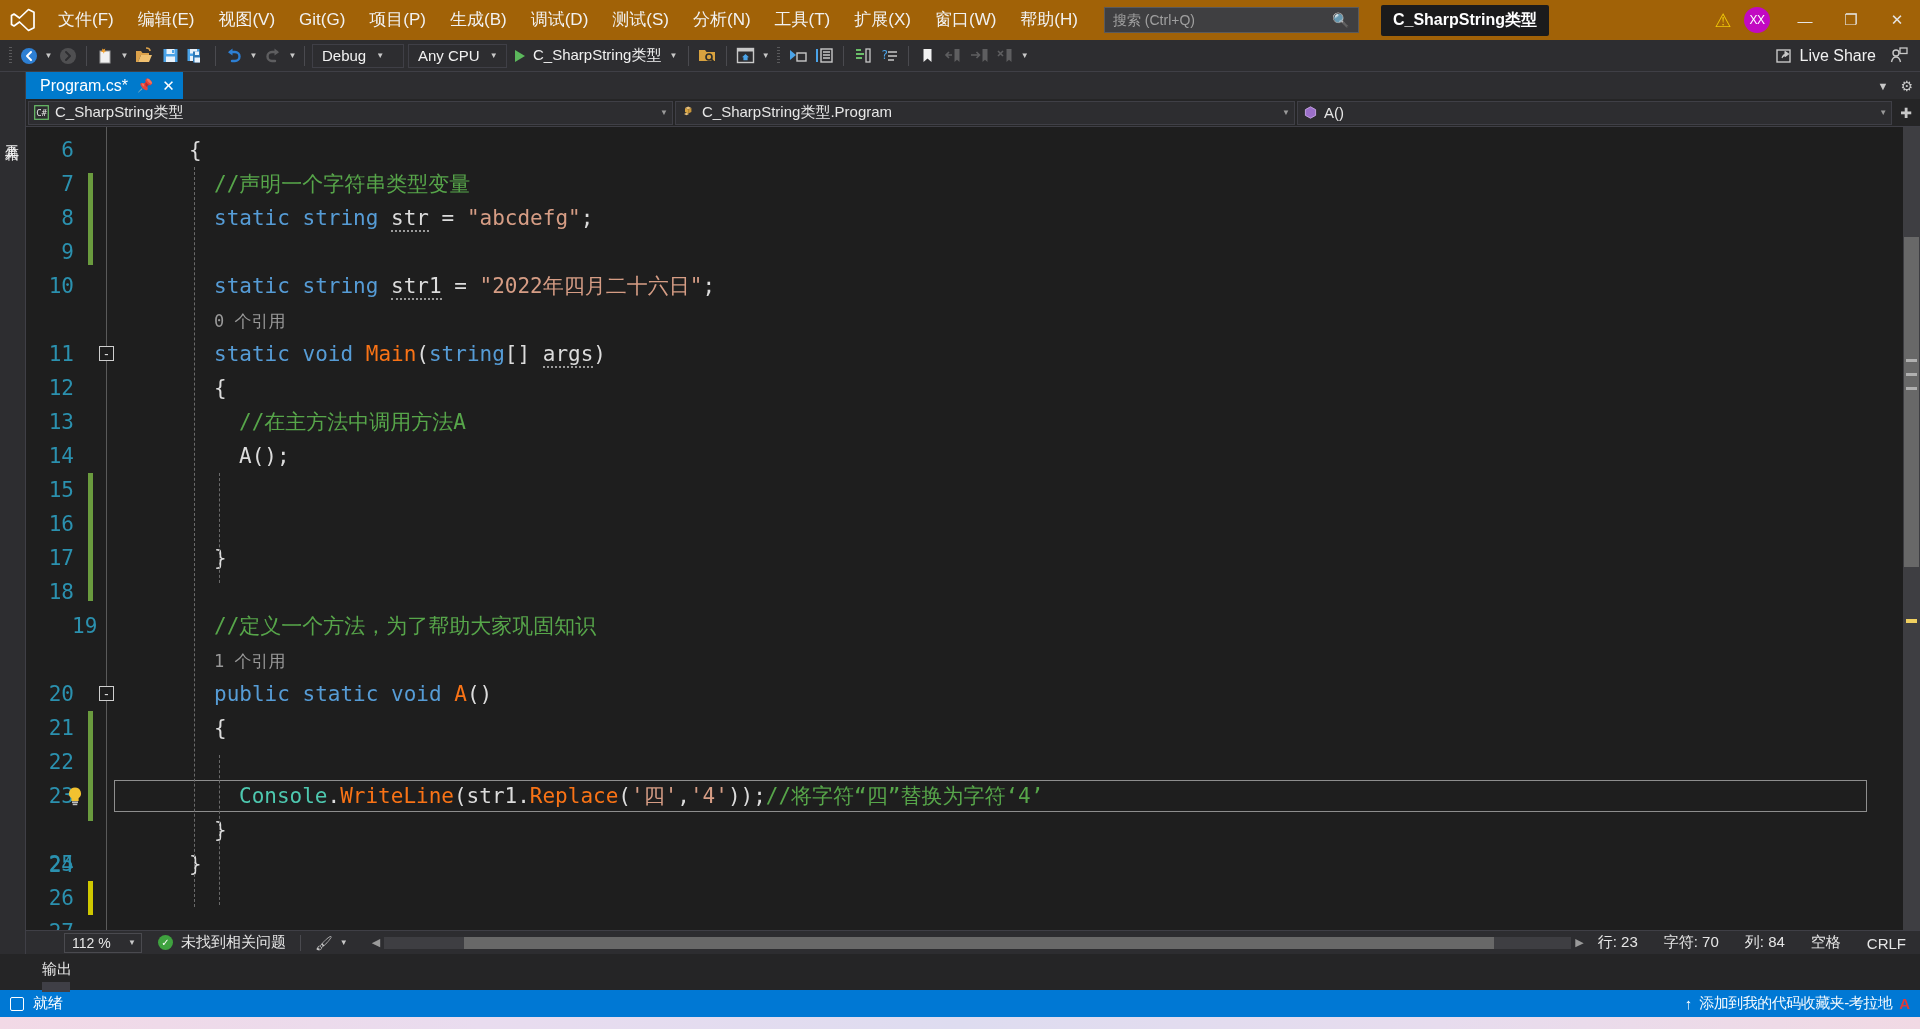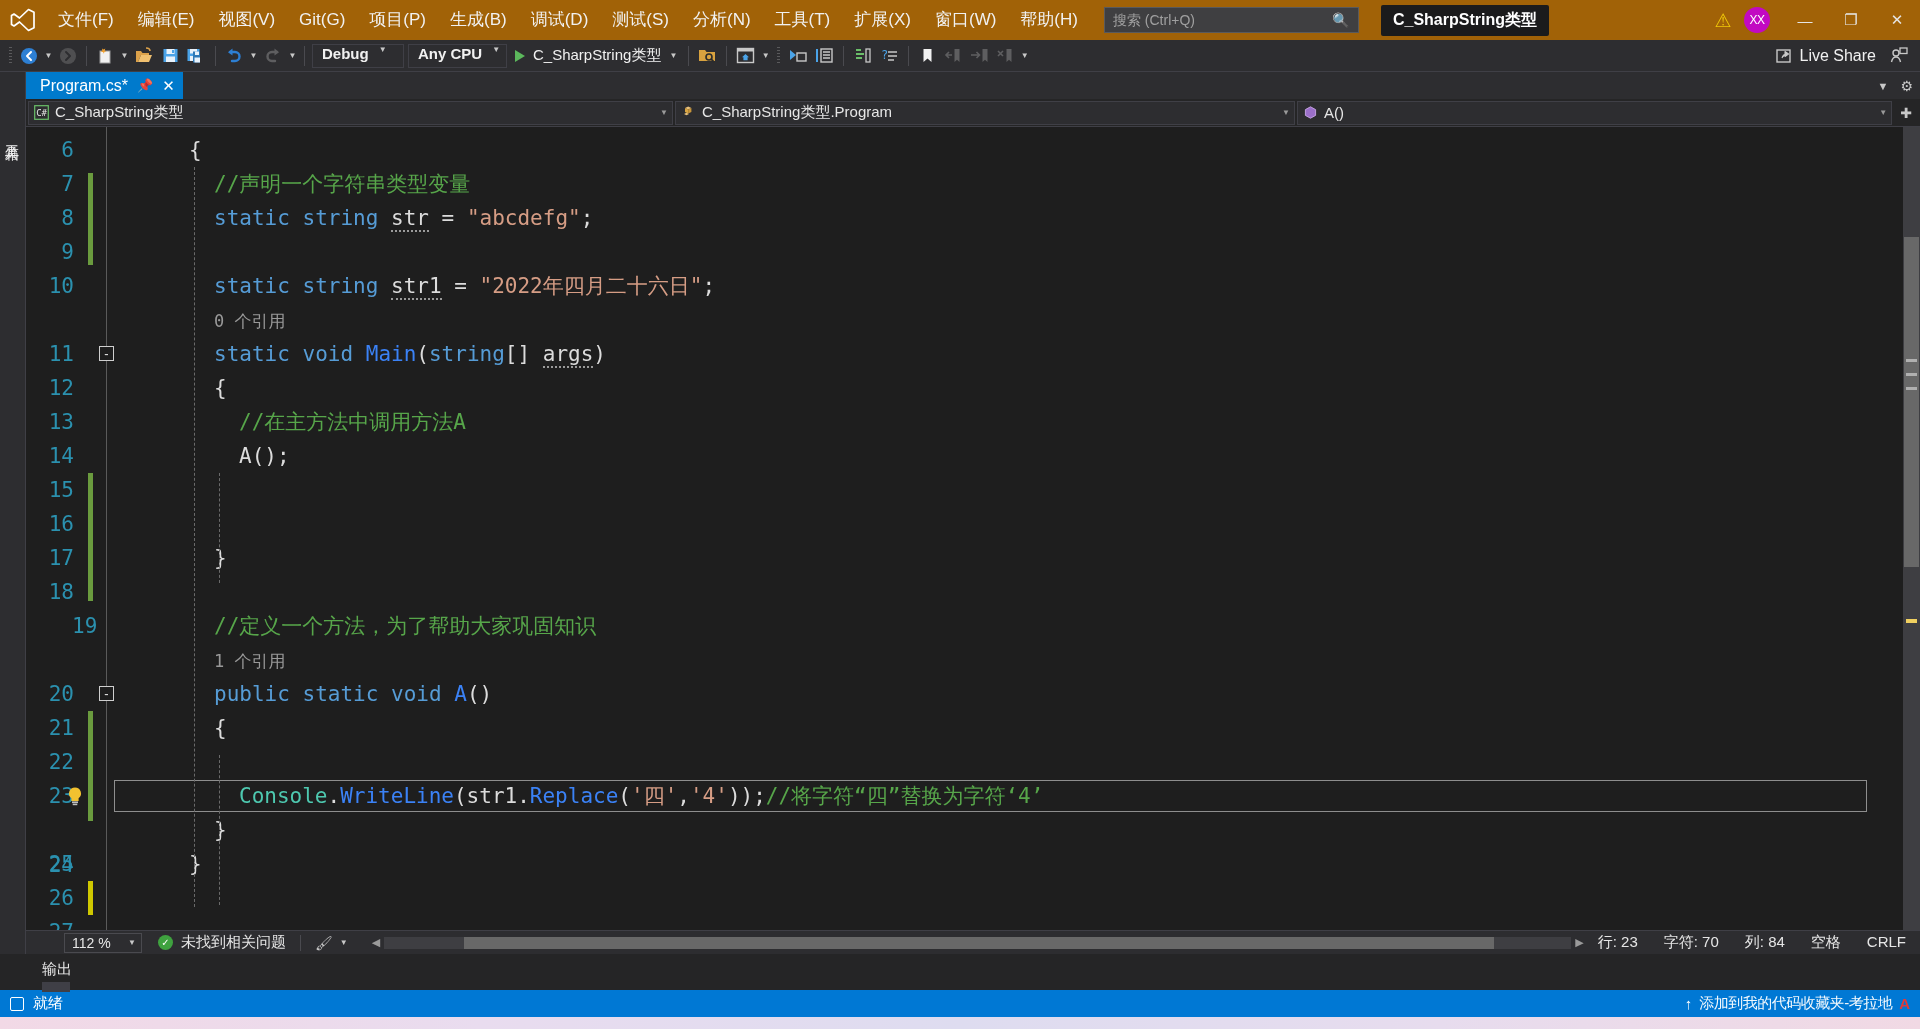--- a/index.html
+++ b/index.html
@@ -52,22 +52,22 @@
     border-bottom:1px solid #3f3f46; padding-left:4px;
   }
   .grip{ width:12px; height:24px; display:flex; align-items:center; justify-content:center;}
   .grip i{ display:block; width:3px; height:18px;
     background:repeating-linear-gradient(to bottom,#5a5a5c 0 1px,transparent 1px 3px); }
   .tb{ height:26px; min-width:26px; display:flex; align-items:center; justify-content:center; padding:0 3px; color:#c8c8c8;}
   .tb.dis{ opacity:.45; }
   .tb-arrow{ width:13px; display:flex;align-items:center;justify-content:center;color:#c8c8c8;font-size:8px;}
   .sep{ width:1px; height:20px; background:#4a4a4f; margin:0 5px; }
   .combo{
-    height:24px; background:#2d2d30; border:1px solid #3f3f46; display:flex; 
-    padding:0 6px 0 9px; font-size:15px; color:#f1f1f1; margin:0 2px;font-weight:bold;
+    height:24px; background:#2d2d30; border:1px solid #3f3f46; display:flex; align-items:center;
+    padding:0 6px 0 9px; font-size:15px; color:#f1f1f1; margin:0 2px;
   }
   .combo .cv{ white-space:nowrap; }
   .combo .ca{ margin-left:10px; font-size:8px; color:#c8c8c8; }
   .run-btn{ display:flex;align-items:center;height:26px;padding:0 6px;color:#f1f1f1;font-size:15px;}
   .run-tri{ width:0;height:0;border-left:10px solid #5cb85c;border-top:6px solid transparent;border-bottom:6px solid transparent;margin-right:8px;}
   .toolbar-right{ margin-left:auto; display:flex; align-items:center; padding-right:8px; }
   .live-share{ display:flex;align-items:center;gap:7px;font-size:16px;color:#f1f1f1;padding:0 10px;height:26px;}
 
   
   .body{ flex:1; display:flex; min-height:0; background:#1e1e1e; }
@@ -115,21 +115,21 @@
   .vscroll .thumb{ position:absolute; left:1px; width:15px; background:#686868; }
   .vscroll .mark{ position:absolute; left:3px; width:11px; height:3px; }
   .lnum{ position:absolute; width:48px; text-align:right; color:#2b91af; height:34px; line-height:34px;
     font-family:"DejaVu Sans Mono","Liberation Mono",monospace; font-size:21px;}
   .code{ position:absolute; left:0; height:34px; line-height:34px; white-space:pre;
     font-family:"DejaVu Sans Mono","Liberation Mono",monospace; font-size:21px; color:#dcdcdc;}
   .cmt{ color:#57a64a; }
   .kw { color:#569cd6; }
   .typ{ color:#4ec9b0; }
   .str{ color:#d69d85; }
-  .mth{ color:#3b82f6; }
+  .mth{ color:#f97316; }
   .lens{ color:#999999; font-size:17px; }
   .unl{ border-bottom:2px dotted #9a9a9a; }
 
   .foldline{ position:absolute; top:0; bottom:0; width:1px; background:#5a5a5a; }
   .indent{ position:absolute; width:0; border-left:1px dashed #6a6a6a; }
   .foldbox{
     position:absolute; width:15px;height:15px;border:1px solid #cfcfcf; background:#1e1e1e;
     display:flex;align-items:center;justify-content:center; color:#e6e6e6; font-size:13px; line-height:13px;
   }
   .chg{ position:absolute; width:5px; background:#6a9b3e; }
@@ -144,21 +144,21 @@
     border-top:1px solid #3f3f46; font-size:15px; color:#e6e6e6;}
   .zoomsel{ margin-left:38px; width:78px;height:20px;border:1px solid #4a4a4f;background:#2d2d30;
     display:flex;align-items:center;justify-content:space-between;padding:0 5px 0 7px;font-size:14px;}
   .zoomsel .ca{font-size:8px;color:#c8c8c8;}
   .okcircle{ width:15px;height:15px;border-radius:50%;background:#3fa23f;color:#fff;font-size:10px;
     display:flex;align-items:center;justify-content:center; }
   .status-left{ display:flex;align-items:center;gap:8px;margin-left:16px;}
   .hsep{ width:1px;height:16px;background:#4a4a4f;margin:0 14px;}
   .hscroll{ height:12px;background:#3e3e42;flex:1;position:relative;margin:0 4px;}
   .hscroll .thumb{position:absolute;top:0;height:12px;background:#686868;}
-  .status-right{ display:flex;align-items:flex-start;gap:26px; margin-left:14px; padding-right:14px;}
+  .status-right{ display:flex;align-items:flex-end;gap:26px; margin-left:14px; padding-right:14px;}
   .arrow-l,.arrow-r{ color:#9a9a9a; font-size:11px; }
 
   .outputrow{ height:36px;min-height:36px;background:#252526;display:flex;align-items:flex-start;
     padding:6px 0 0 42px; font-size:15px; color:#e6e6e6;}
   .outputrow .tagline{ position:relative; }
   .outputrow .tagbar{ position:absolute; left:0; top:22px; width:28px; height:10px; background:#3f3f46;}
 
   .taskbar{ height:27px;min-height:27px;background:#0078d4;display:flex;align-items:center;
     color:#ffffff;font-size:15px;padding:0 10px;gap:9px;}
   .taskbar .tb-ico{ width:14px;height:14px;border:1.5px solid #ffffff;border-radius:2px; }

